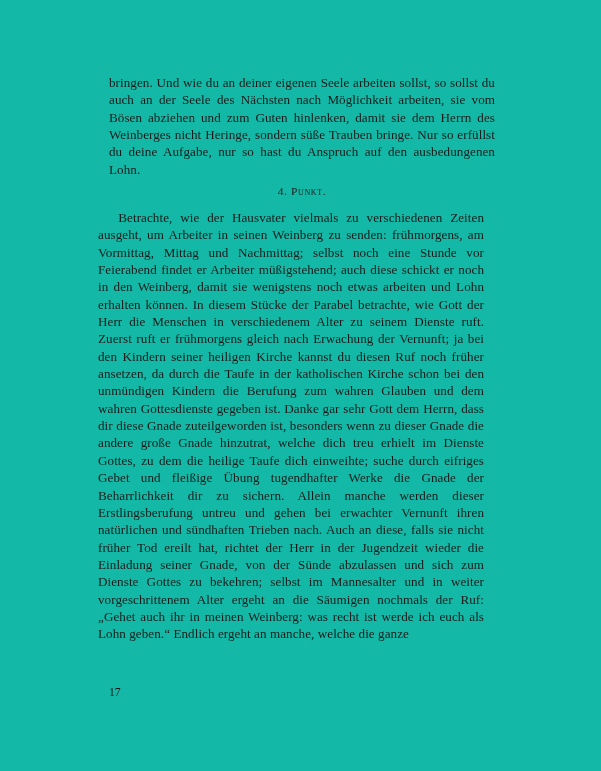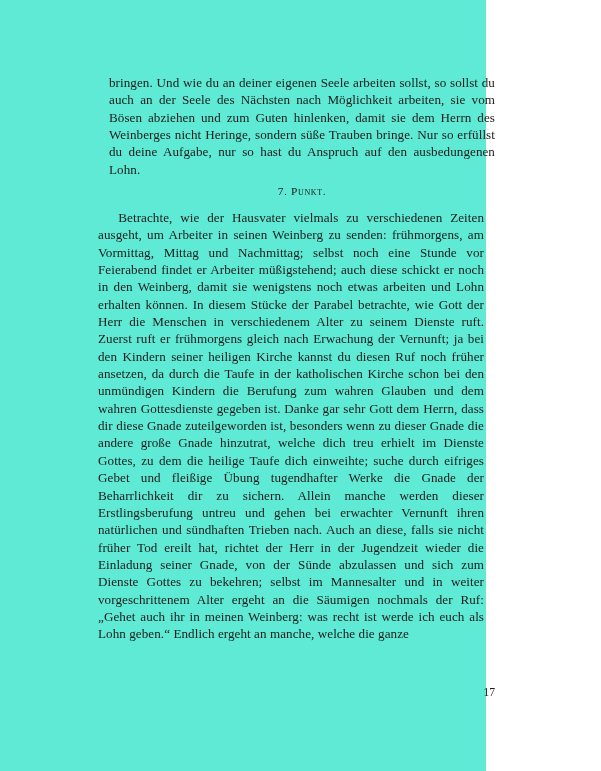--- a/index.html
+++ b/index.html
@@ -12,23 +12,23 @@
     height: 771px;
     position: relative;
     font-family: "Liberation Serif", "DejaVu Serif", serif;
     color: #1a1a1a;
     overflow: hidden;
   }
 
   .page {
     position: absolute;
     left: 0; top: 0;
-    width: 486px;
+    width: 601px;
     height: 771px;
-    background: #5eead4;
+    background: #14b8a6;
   }
 
   .text-block {
     position: absolute;
     left: 109px;
     top: 74px;
     width: 386px;
   }
 
   p.body-par {
@@ -65,36 +65,35 @@
     left: 98px;
     top: 209px;
     width: 386px;
   }
 
   .folio {
     position: absolute;
     left: 109px;
     top: 686px;
     width: 386px;
-    text-align: right;
     font-size: 11.6px;
     line-height: 14px;
     color: #1b1b1b;
   }
 </style>
 </head>
 <body>
 
 <div class="page">
 
   <div class="text-block">
     <p class="body-par">bringen. Und wie du an deiner eigenen Seele arbeiten sollst, so sollst du auch an der Seele des Nächsten nach Möglichkeit arbeiten, sie vom Bösen abziehen und zum Guten hinlenken, damit sie dem Herrn des Weinberges nicht Heringe, sondern süße Trauben bringe. Nur so erfüllst du deine Aufgabe, nur so hast du Anspruch auf den ausbedungenen Lohn.</p>
   </div>
 
-  <div class="section-heading">7. Punkt.</div>
+  <div class="section-heading">4. Punkt.</div>
 
   <div class="par-two">
     <p class="body-par indented">Betrachte, wie der Hausvater vielmals zu verschiedenen Zeiten ausgeht, um Arbeiter in seinen Weinberg zu senden: frühmorgens, am Vormittag, Mittag und Nachmittag; selbst noch eine Stunde vor Feierabend findet er Arbeiter müßigstehend; auch diese schickt er noch in den Weinberg, damit sie wenigstens noch etwas arbeiten und Lohn erhalten können. In diesem Stücke der Parabel betrachte, wie Gott der Herr die Menschen in verschiedenem Alter zu seinem Dienste ruft. Zuerst ruft er frühmorgens gleich nach Erwachung der Vernunft; ja bei den Kindern seiner heiligen Kirche kannst du diesen Ruf noch früher ansetzen, da durch die Taufe in der katholischen Kirche schon bei den unmündigen Kindern die Berufung zum wahren Glauben und dem wahren Gottesdienste gegeben ist. Danke gar sehr Gott dem Herrn, dass dir diese Gnade zuteilgeworden ist, besonders wenn zu dieser Gnade die andere große Gnade hinzutrat, welche dich treu erhielt im Dienste Gottes, zu dem die heilige Taufe dich einweihte; suche durch eifriges Gebet und fleißige Übung tugendhafter Werke die Gnade der Beharrlichkeit dir zu sichern. Allein manche werden dieser Erstlingsberufung untreu und gehen bei erwachter Vernunft ihren natürlichen und sündhaften Trieben nach. Auch an diese, falls sie nicht früher Tod ereilt hat, richtet der Herr in der Jugendzeit wieder die Einladung seiner Gnade, von der Sünde abzulassen und sich zum Dienste Gottes zu bekehren; selbst im Mannesalter und in weiter vorgeschrittenem Alter ergeht an die Säumigen nochmals der Ruf: „Gehet auch ihr in meinen Weinberg: was recht ist werde ich euch als Lohn geben.“ Endlich ergeht an manche, welche die ganze</p>
   </div>
 
   <div class="folio">17</div>
 
 </div>
 
 </body></html>

